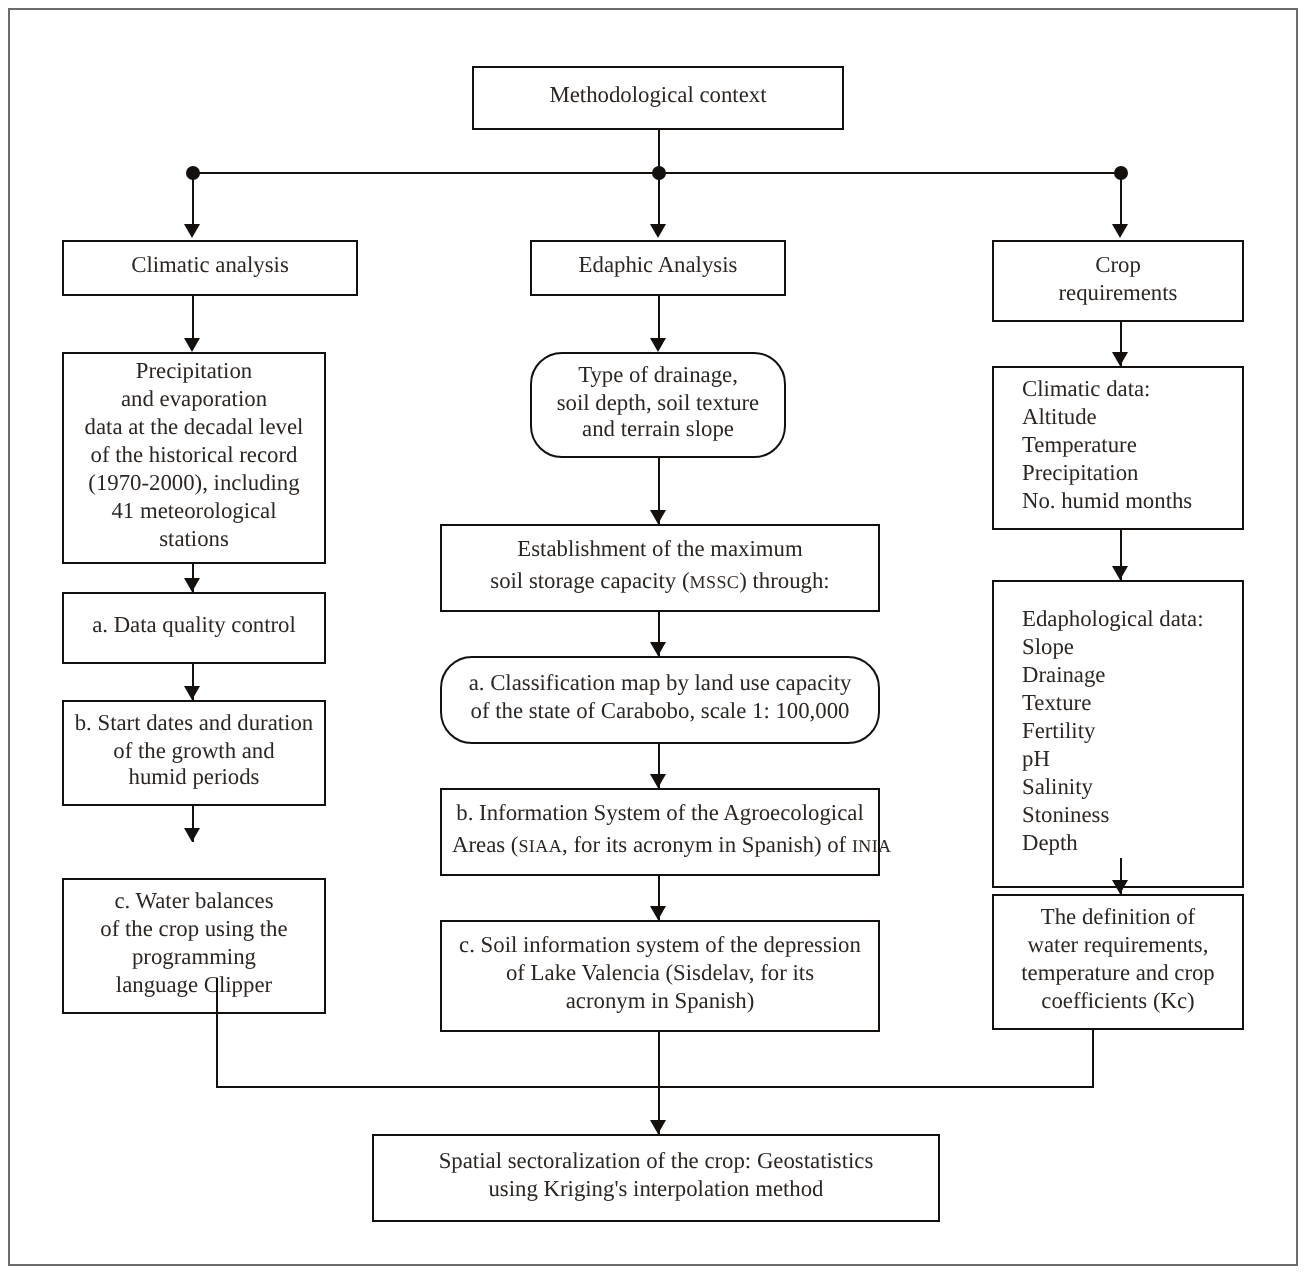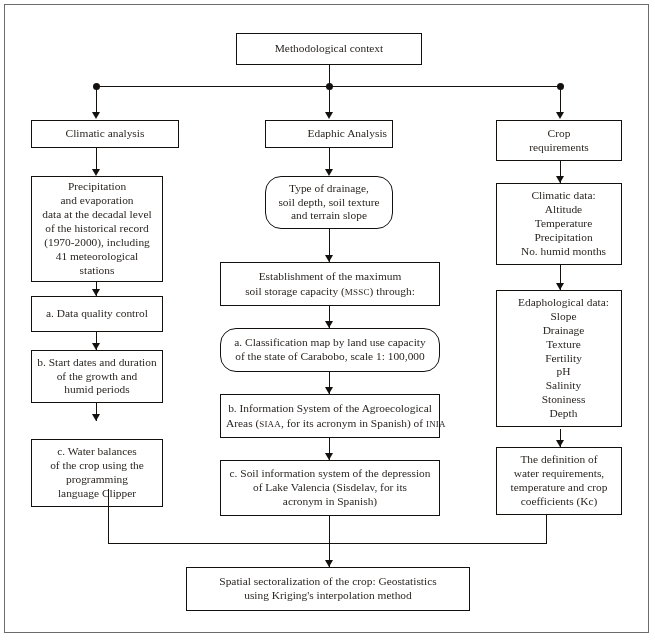--- a/index.html
+++ b/index.html
@@ -34,21 +34,21 @@
     text-align:center;
     line-height:1.22;
     font-size:11.4px;
     padding:3px 5px;
     color:#2b2622;
   }
   .node .lines{width:100%;}
   .node .lines div{white-space:nowrap;}
   .node.left-align{
     justify-content:flex-start;
-    text-align:center;
+    text-align:left;
     padding-left:14px;
   }
   .node.left-align .lines div{white-space:nowrap;}
   .sc{font-variant:small-caps;font-size:12.2px;letter-spacing:.2px;}
 
   
   .vline{position:absolute;width:1px;background:#14100d;}
   .hline{position:absolute;height:1px;background:#14100d;}
   .dot{
     position:absolute;width:7px;height:7px;border-radius:50%;
@@ -88,21 +88,21 @@
   <div class="arrow" style="left:325px;top:112px;"></div>
   <div class="vline" style="left:560px;top:86px;height:27px;"></div>
   <div class="arrow" style="left:556px;top:112px;"></div>
 
   <div class="node" style="left:31px;top:120px;width:148px;height:28px;">
     <div class="lines">
       <div>Climatic analysis</div>
     </div>
   </div>
 
-  <div class="node" style="left:265px;top:120px;width:128px;height:28px;text-align:right;">
+  <div class="node" style="left:265px;top:120px;width:128px;height:28px;">
     <div class="lines">
       <div>Edaphic Analysis</div>
     </div>
   </div>
 
   <div class="node" style="left:496px;top:120px;width:126px;height:41px;">
     <div class="lines">
       <div>Crop</div>
       <div>requirements</div>
     </div>
@@ -216,21 +216,21 @@
       <div>Altitude</div>
       <div>Temperature</div>
       <div>Precipitation</div>
       <div>No. humid months</div>
     </div>
   </div>
 
   <div class="vline" style="left:560px;top:265px;height:25px;"></div>
   <div class="arrow" style="left:556px;top:283px;"></div>
 
-  <div class="node left-align" style="left:496px;top:290px;width:126px;height:137px;">
+  <div class="node left-align" style="left:496px;top:290px;width:126px;height:154px;">
     <div class="lines">
       <div>Edaphological data:</div>
       <div>Slope</div>
       <div>Drainage</div>
       <div>Texture</div>
       <div>Fertility</div>
       <div>pH</div>
       <div>Salinity</div>
       <div>Stoniness</div>
       <div>Depth</div>

